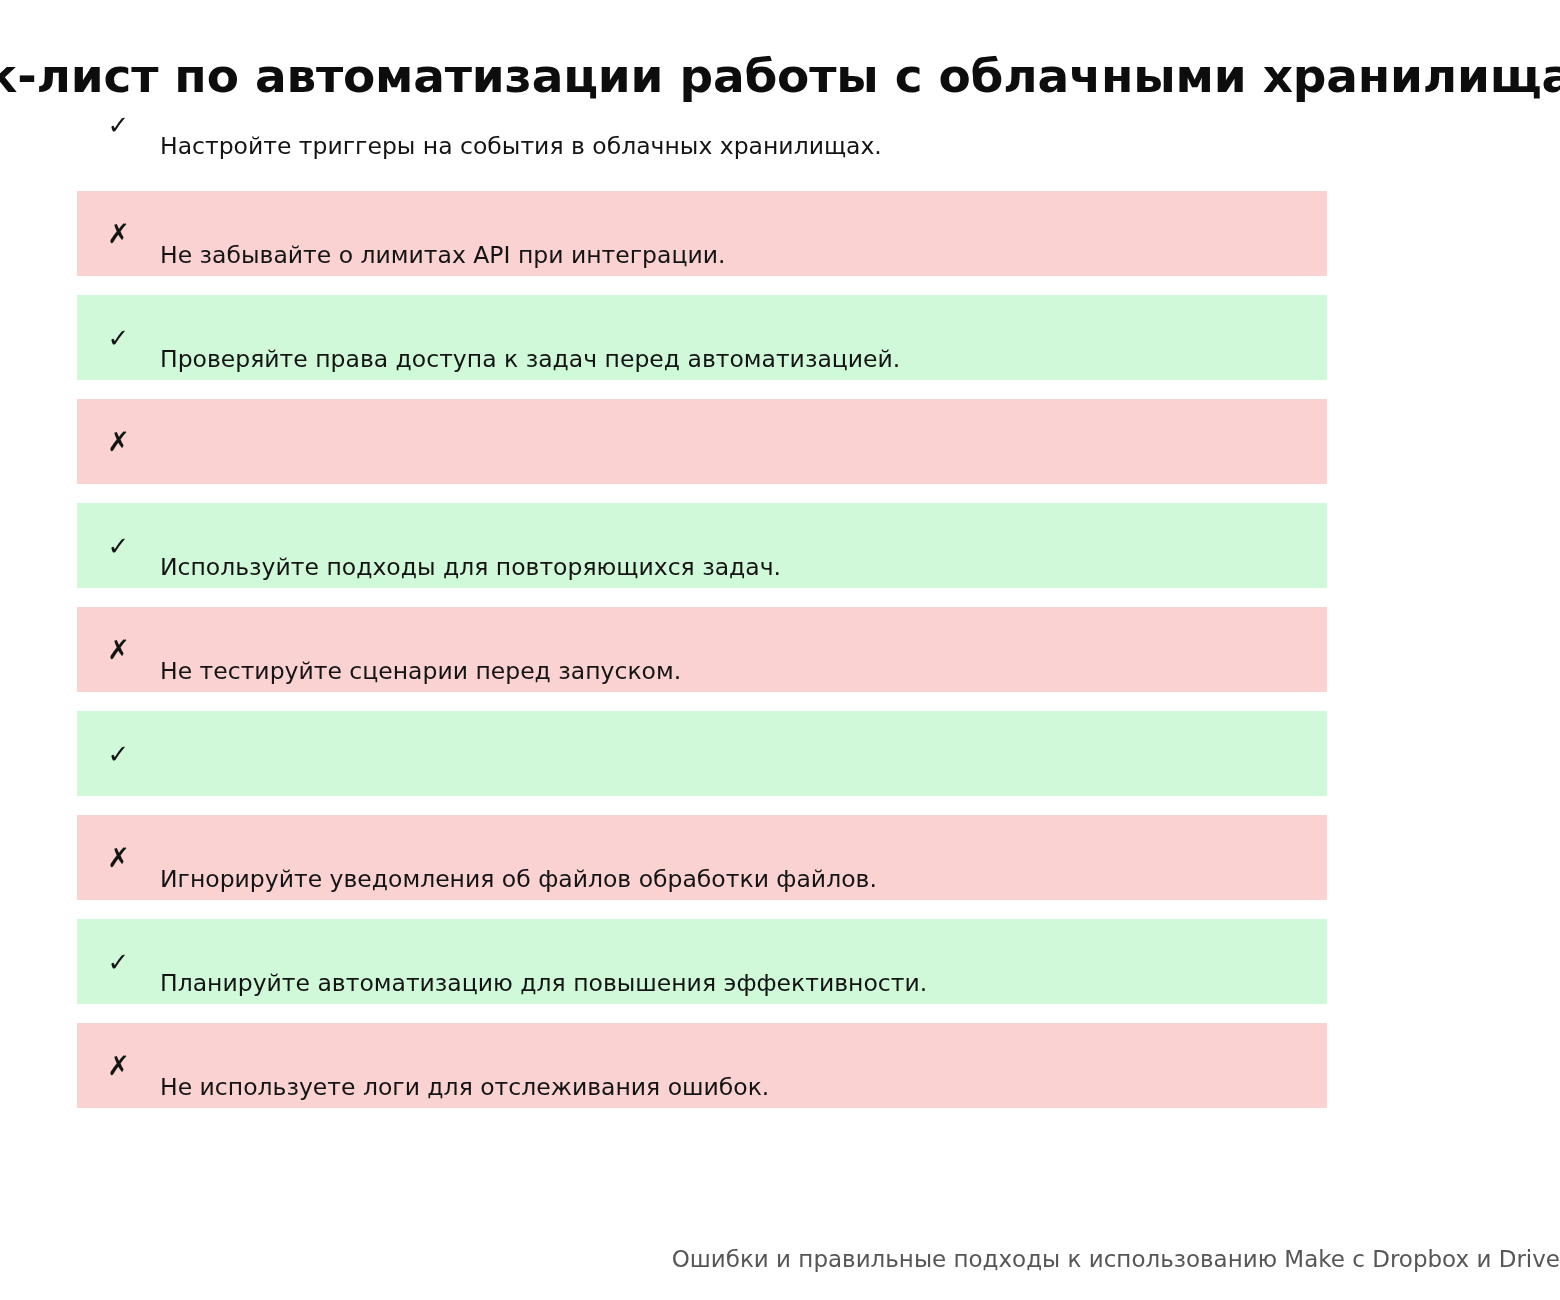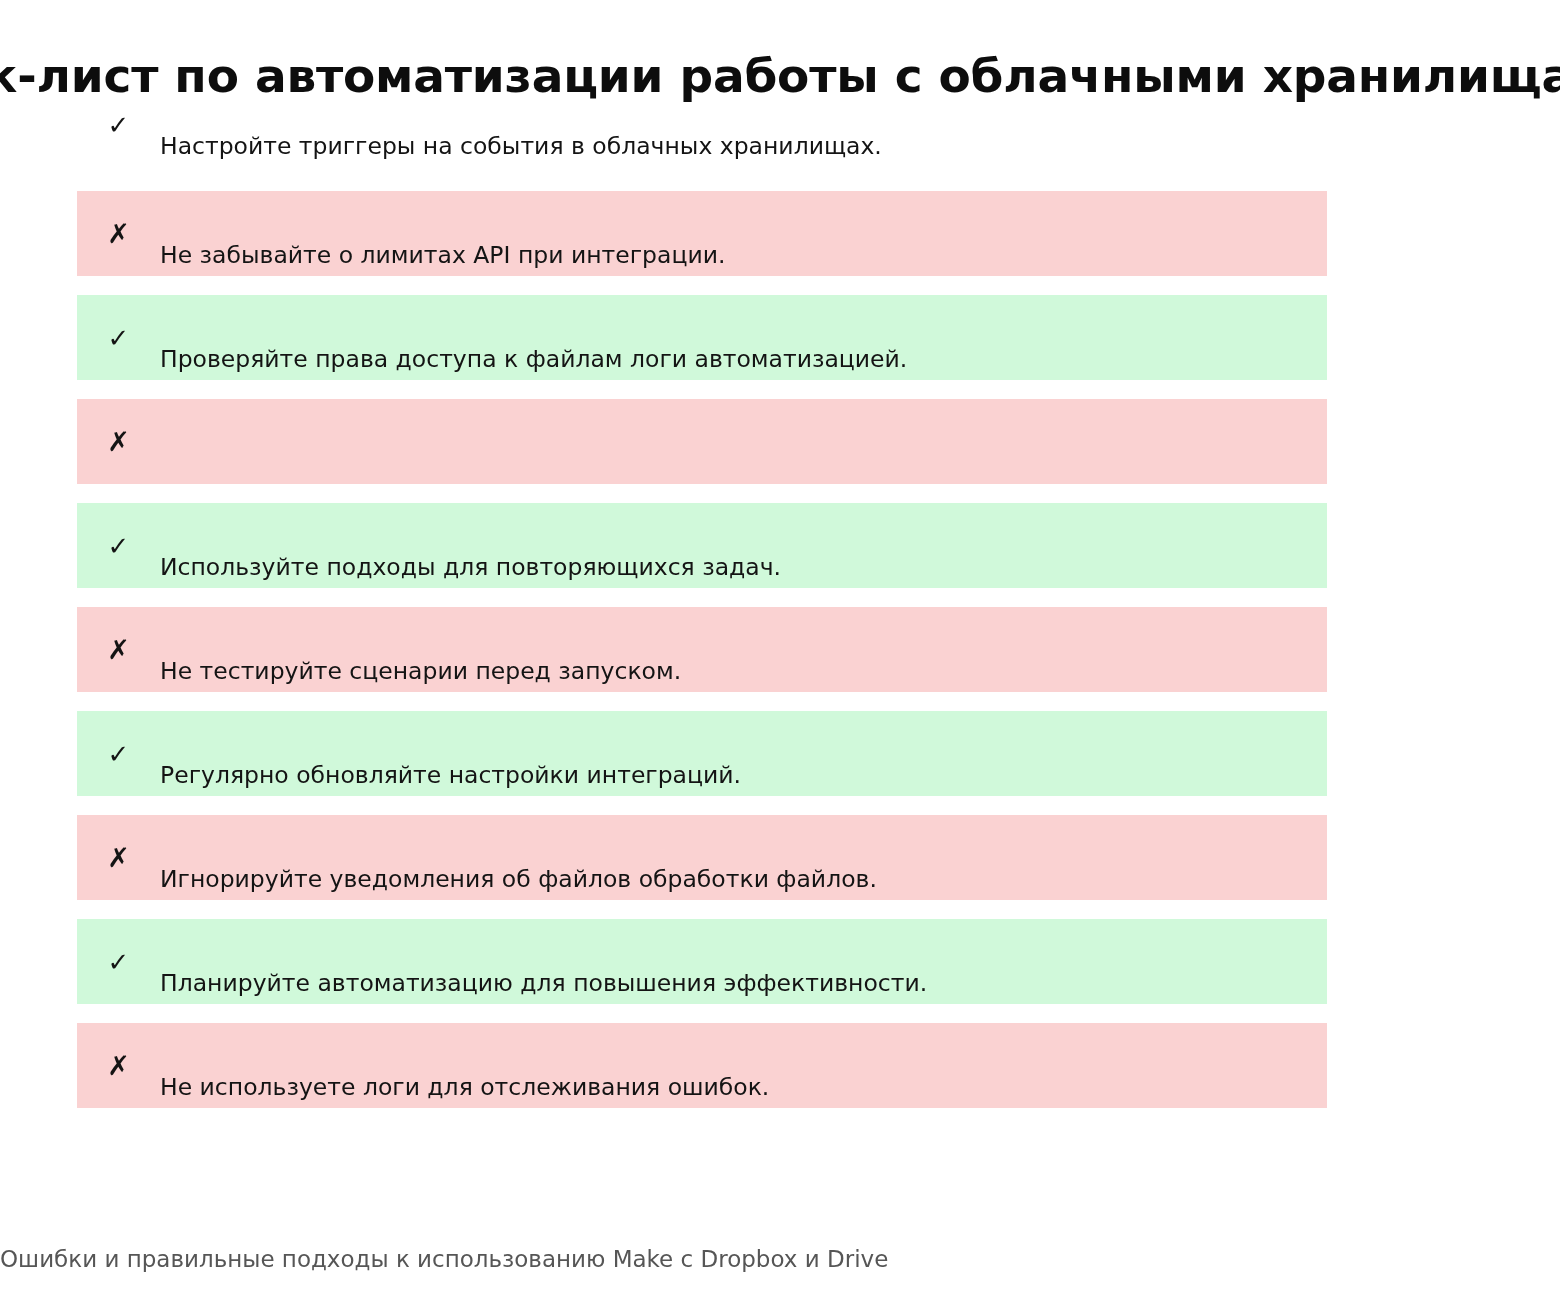--- a/index.html
+++ b/index.html
@@ -74,21 +74,21 @@
     white-space: nowrap;
     margin-top: 44px;
   }
 
   
   .slide-footer {
     position: absolute;
     bottom: 26px;
     left: 0;
     width: 100%;
-    text-align: left;
+    text-align: right;
     font-size: 23px;
     color: #565656;
     line-height: 1.2;
   }
 </style>
 </head>
 <body>
 
 <div class="slide-title">Чек-лист по автоматизации работы с облачными хранилищами</div>
 
@@ -96,36 +96,35 @@
     <div class="check-row tone-none">
       <span class="check-mark">✓</span>
       <span class="check-text">Настройте триггеры на события в облачных хранилищах.</span>
     </div>
     <div class="check-row tone-bad">
       <span class="check-mark bad">✗</span>
       <span class="check-text">Не забывайте о лимитах API при интеграции.</span>
     </div>
     <div class="check-row tone-good">
       <span class="check-mark">✓</span>
-      <span class="check-text">Проверяйте права доступа к файлам логи автоматизацией.</span>
+      <span class="check-text">Проверяйте права доступа к задач перед автоматизацией.</span>
     </div>
     <div class="check-row tone-bad">
       <span class="check-mark bad">✗</span>
     </div>
     <div class="check-row tone-good">
       <span class="check-mark">✓</span>
       <span class="check-text">Используйте подходы для повторяющихся задач.</span>
     </div>
     <div class="check-row tone-bad">
       <span class="check-mark bad">✗</span>
       <span class="check-text">Не тестируйте сценарии перед запуском.</span>
     </div>
     <div class="check-row tone-good">
       <span class="check-mark">✓</span>
-      <span class="check-text">Регулярно обновляйте настройки интеграций.</span>
     </div>
     <div class="check-row tone-bad">
       <span class="check-mark bad">✗</span>
       <span class="check-text">Игнорируйте уведомления об файлов обработки файлов.</span>
     </div>
     <div class="check-row tone-good">
       <span class="check-mark">✓</span>
       <span class="check-text">Планируйте автоматизацию для повышения эффективности.</span>
     </div>
     <div class="check-row tone-bad">

